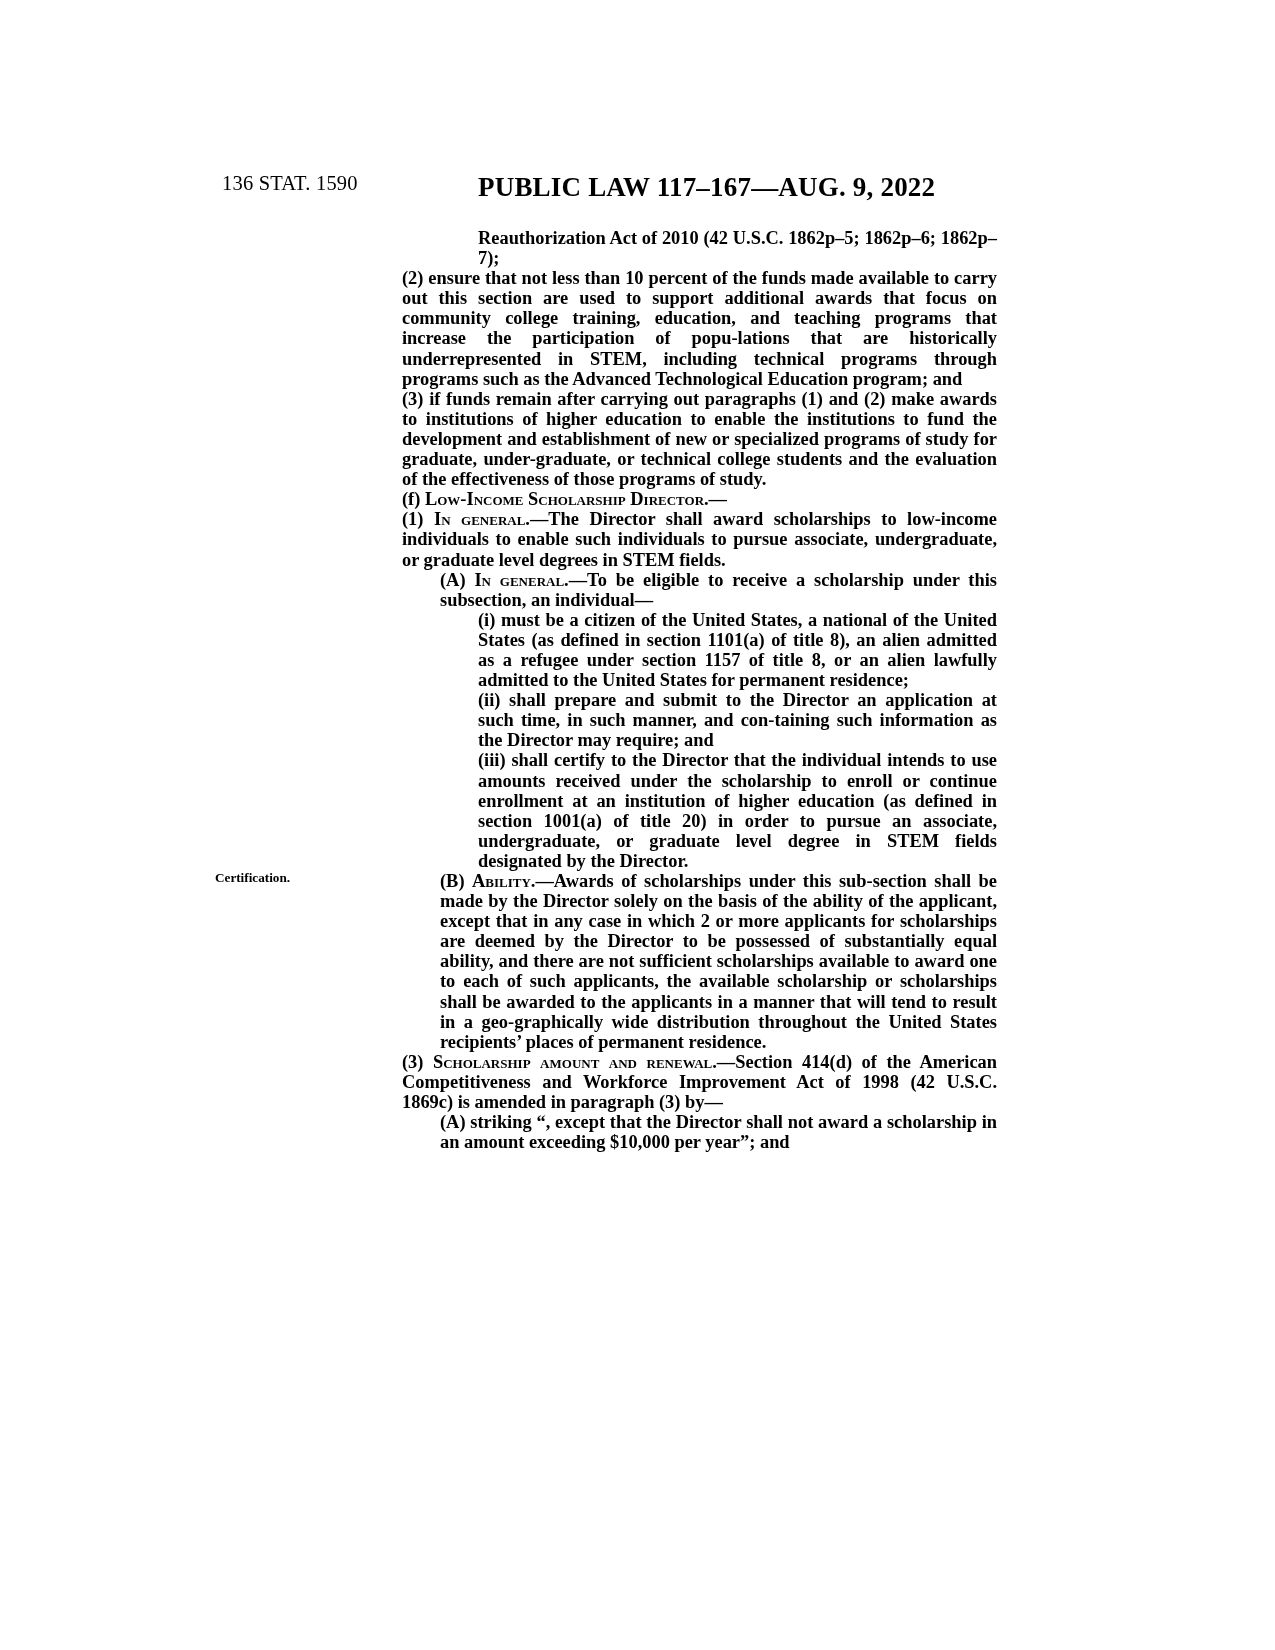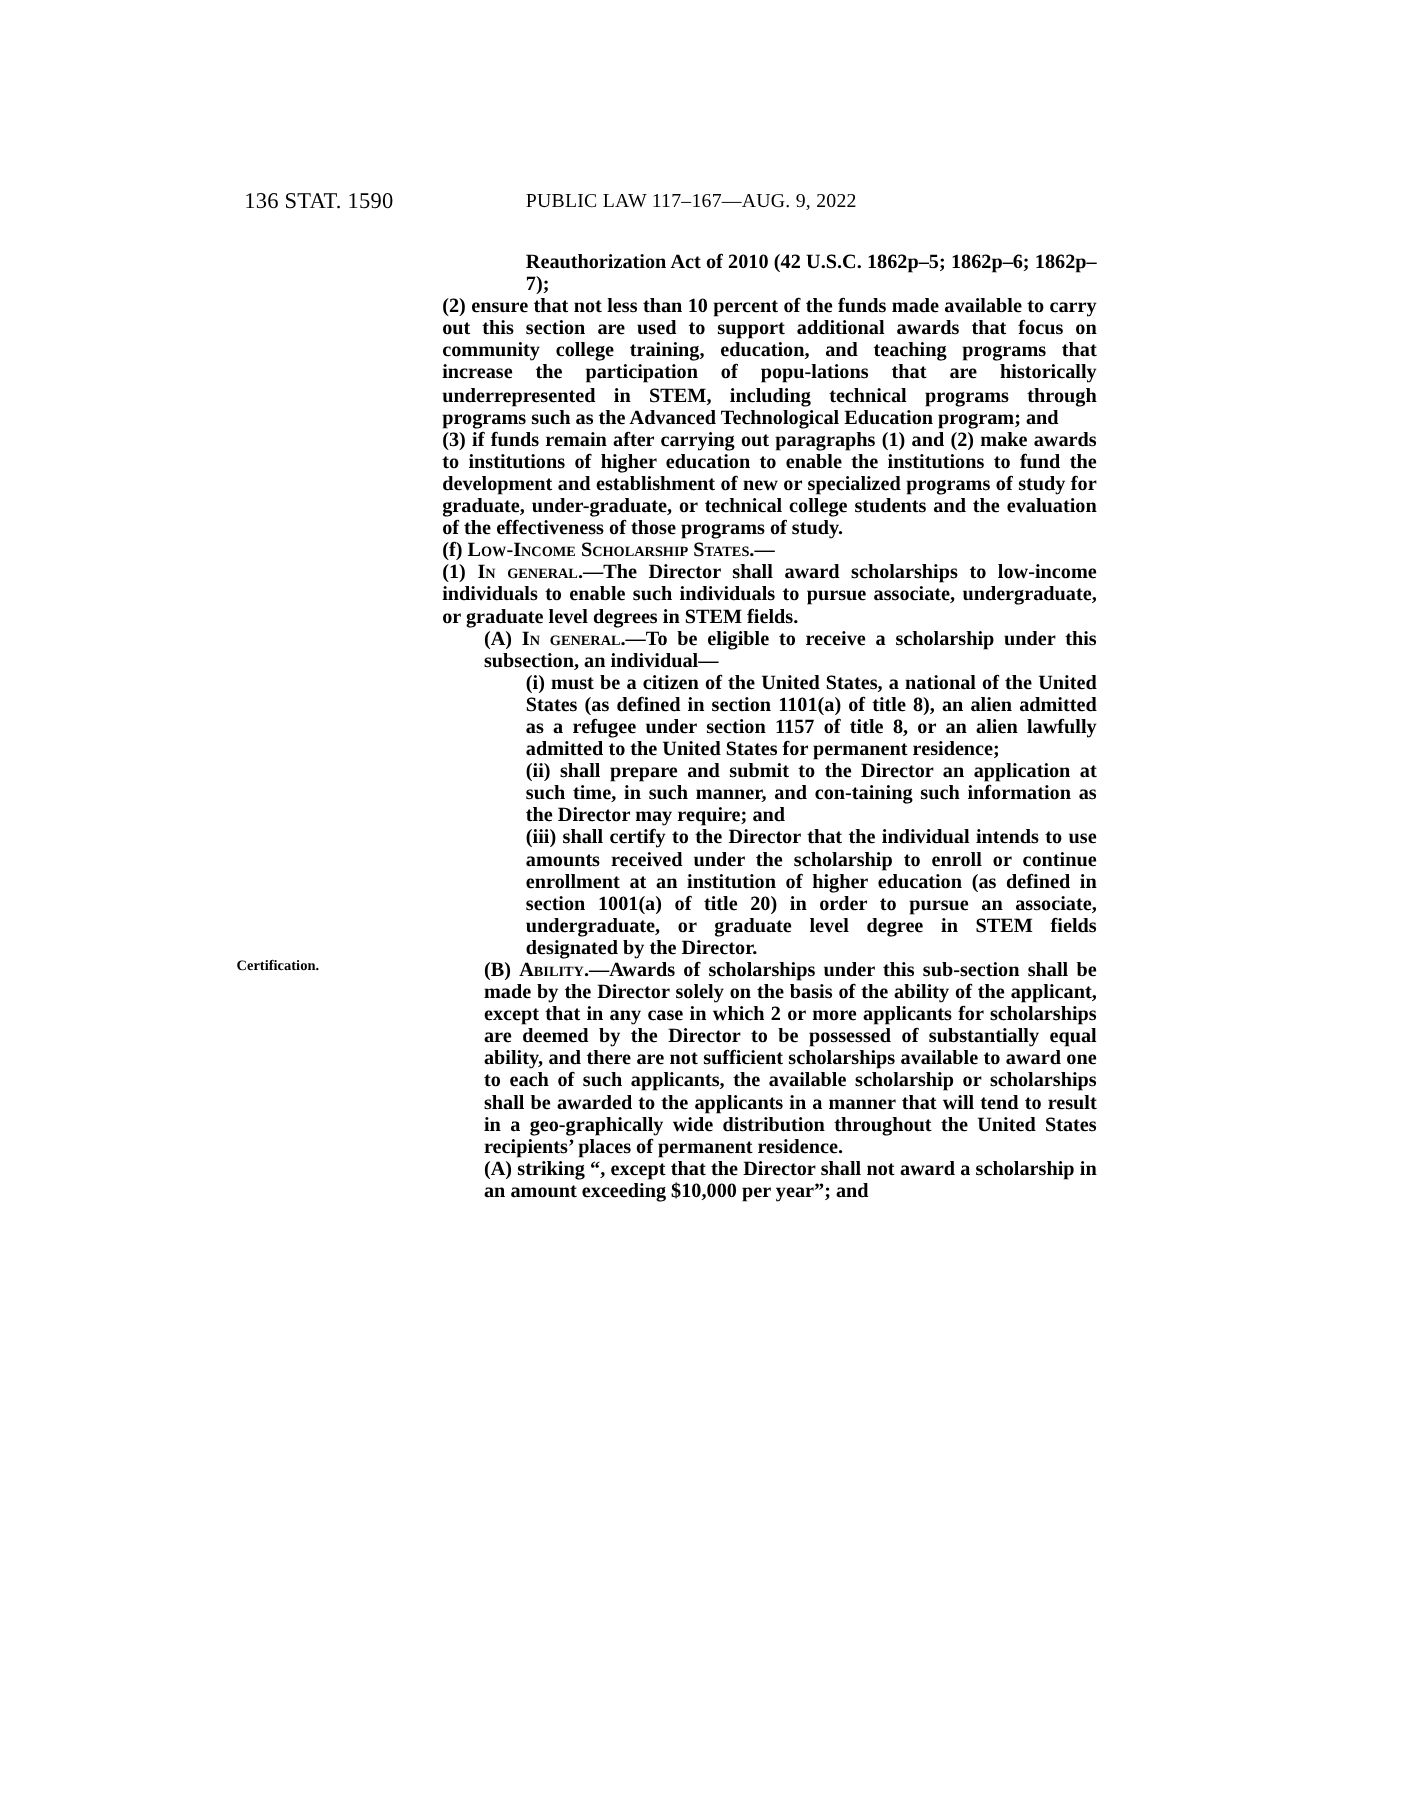--- a/index.html
+++ b/index.html
@@ -27,22 +27,23 @@
     position: absolute;
     left: 222px;
     top: 0;
     font-size: 20.5px;
     letter-spacing: 0.2px;
   }
   .header-center {
     position: absolute;
     left: 478px;
     top: 0;
-    font-size: 18px;
+    font-size: 27px;
     letter-spacing: 0.2px;
+    font-weight: bold;
   }
   .body-col {
     position: absolute;
     left: 402px;
     top: 228px;
     width: 595px;
     font-size: 18.4px;
     line-height: 20.1px;
     text-align: justify;
     text-justify: inter-word;
@@ -93,23 +94,24 @@
     <div class="header-left">136 STAT. 1590</div>
     <div class="header-center">PUBLIC LAW 117–167—AUG. 9, 2022</div>
   </div>
 
   <div class="sidenote" style="top:870px;">Certification.</div>
 
   <div class="body-col">
       <p class="ind-hang">Reauthorization Act of 2010 (42 U.S.C. 1862p–5; 1862p–6; 1862p–7);</p>
       <p class="ind-1">(2) ensure that not less than 10 percent of the funds made available to carry out this section are used to support additional awards that focus on community college training, education, and teaching programs that increase the participation of popu-lations that are historically underrepresented in STEM, including technical programs through programs such as the Advanced Technological Education program; and</p>
       <p class="ind-1">(3) if funds remain after carrying out paragraphs (1) and (2) make awards to institutions of higher education to enable the institutions to fund the development and establishment of new or specialized programs of study for graduate, under-graduate, or technical college students and the evaluation of the effectiveness of those programs of study.</p>
-      <p class="ind-0">(f) <span class="sc">Low-Income Scholarship States.—</span></p>
+      <p class="ind-0">(f) <span class="sc">Low-Income Scholarship Director.—</span></p>
       <p class="ind-1">(1) <span class="sc">In general.</span>—The Director shall award scholarships to low-income individuals to enable such individuals to pursue associate, undergraduate, or graduate level degrees in STEM fields.</p>
       <p class="ind-2">(A) <span class="sc">In general.</span>—To be eligible to receive a scholarship under this subsection, an individual—</p>
       <p class="ind-3">(i) must be a citizen of the United States, a national of the United States (as defined in section 1101(a) of title 8), an alien admitted as a refugee under section 1157 of title 8, or an alien lawfully admitted to the United States for permanent residence;</p>
       <p class="ind-3">(ii) shall prepare and submit to the Director an application at such time, in such manner, and con-taining such information as the Director may require; and</p>
       <p class="ind-3">(iii) shall certify to the Director that the individual intends to use amounts received under the scholarship to enroll or continue enrollment at an institution of higher education (as defined in section 1001(a) of title 20) in order to pursue an associate, undergraduate, or graduate level degree in STEM fields designated by the Director.</p>
       <p class="ind-2">(B) <span class="sc">Ability.</span>—Awards of scholarships under this sub-section shall be made by the Director solely on the basis of the ability of the applicant, except that in any case in which 2 or more applicants for scholarships are deemed by the Director to be possessed of substantially equal ability, and there are not sufficient scholarships available to award one to each of such applicants, the available scholarship or scholarships shall be awarded to the applicants in a manner that will tend to result in a geo-graphically wide distribution throughout the United States recipients’ places of permanent residence.</p>
+      <p class="ind-1">(3) <span class="sc">Scholarship amount and renewal.</span>—Section 414(d) of the American Competitiveness and Workforce Improvement Act of 1998 (42 U.S.C. 1869c) is amended in paragraph (3) by—</p>
       <p class="ind-2">(A) striking “, except that the Director shall not award a scholarship in an amount exceeding $10,000 per year”; and</p>
     </div>
 
 </div>
 
 </body></html>

